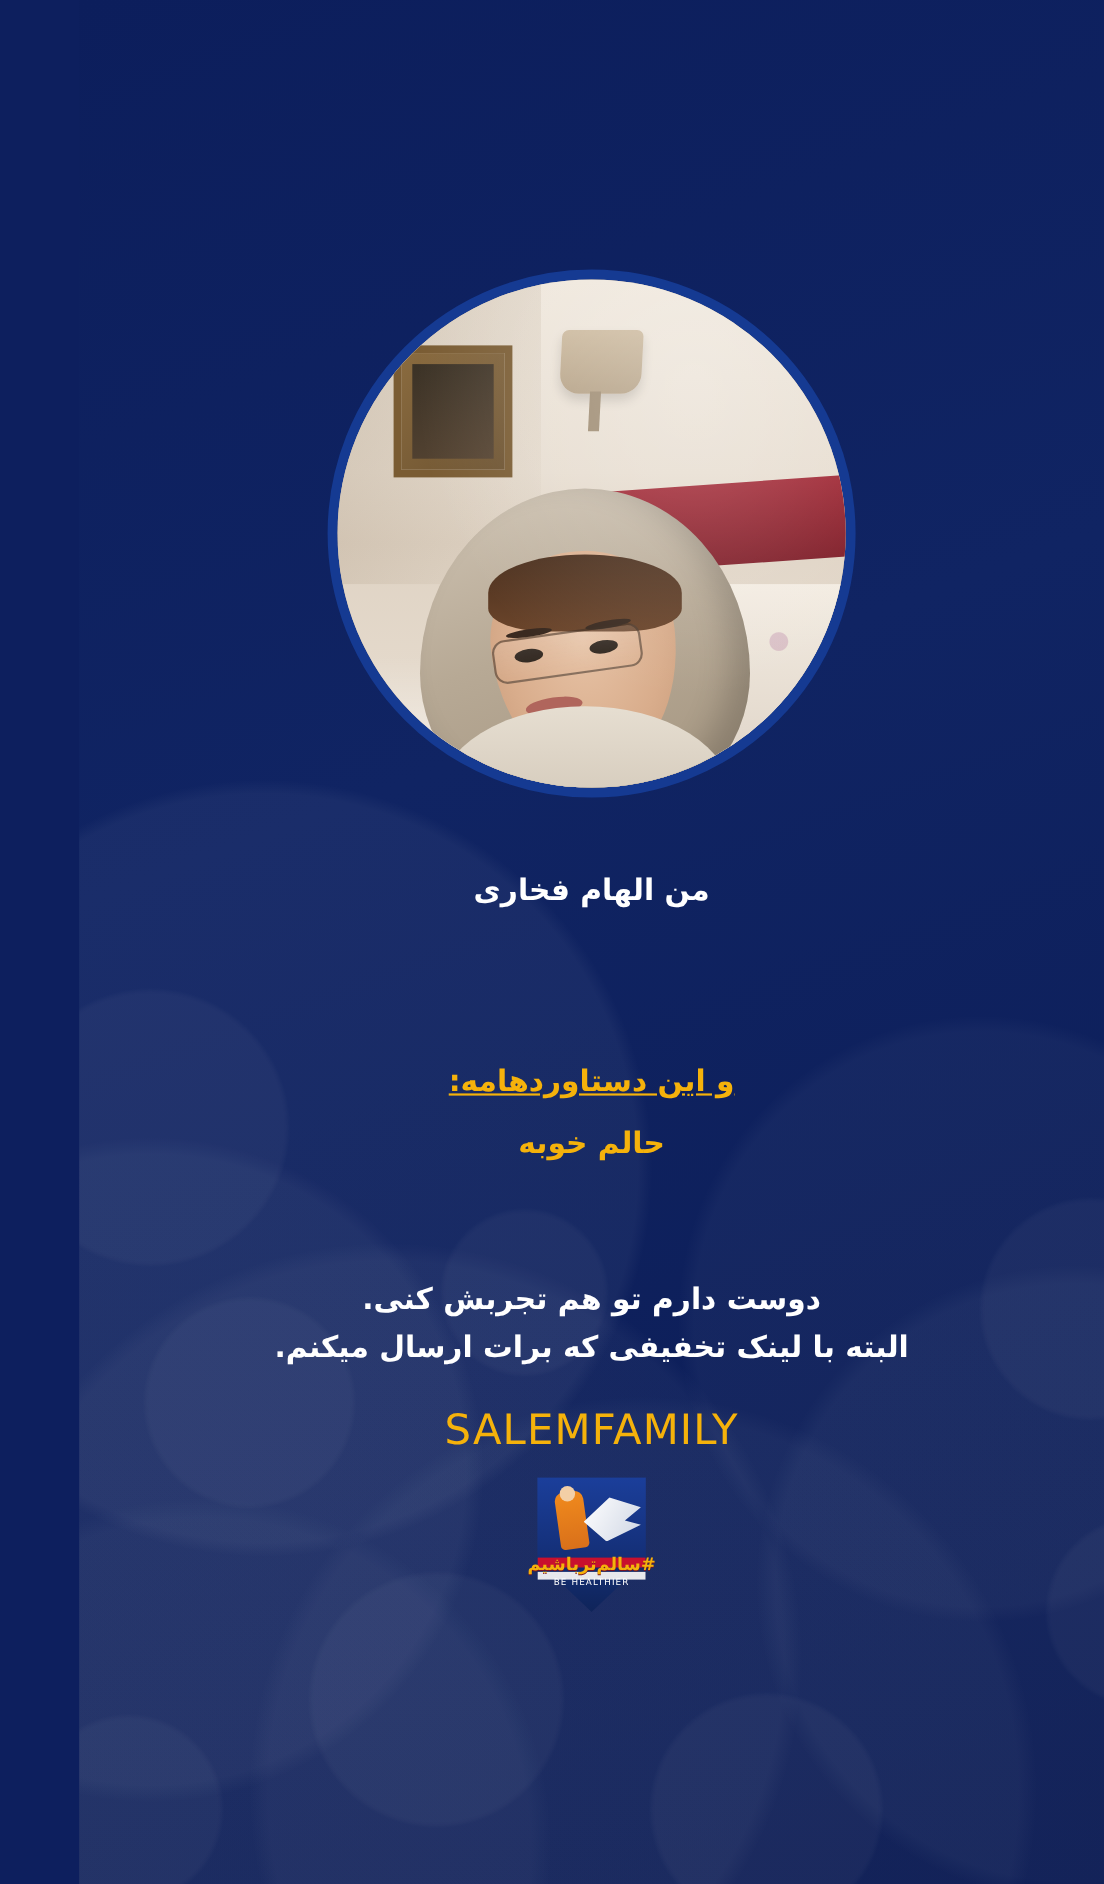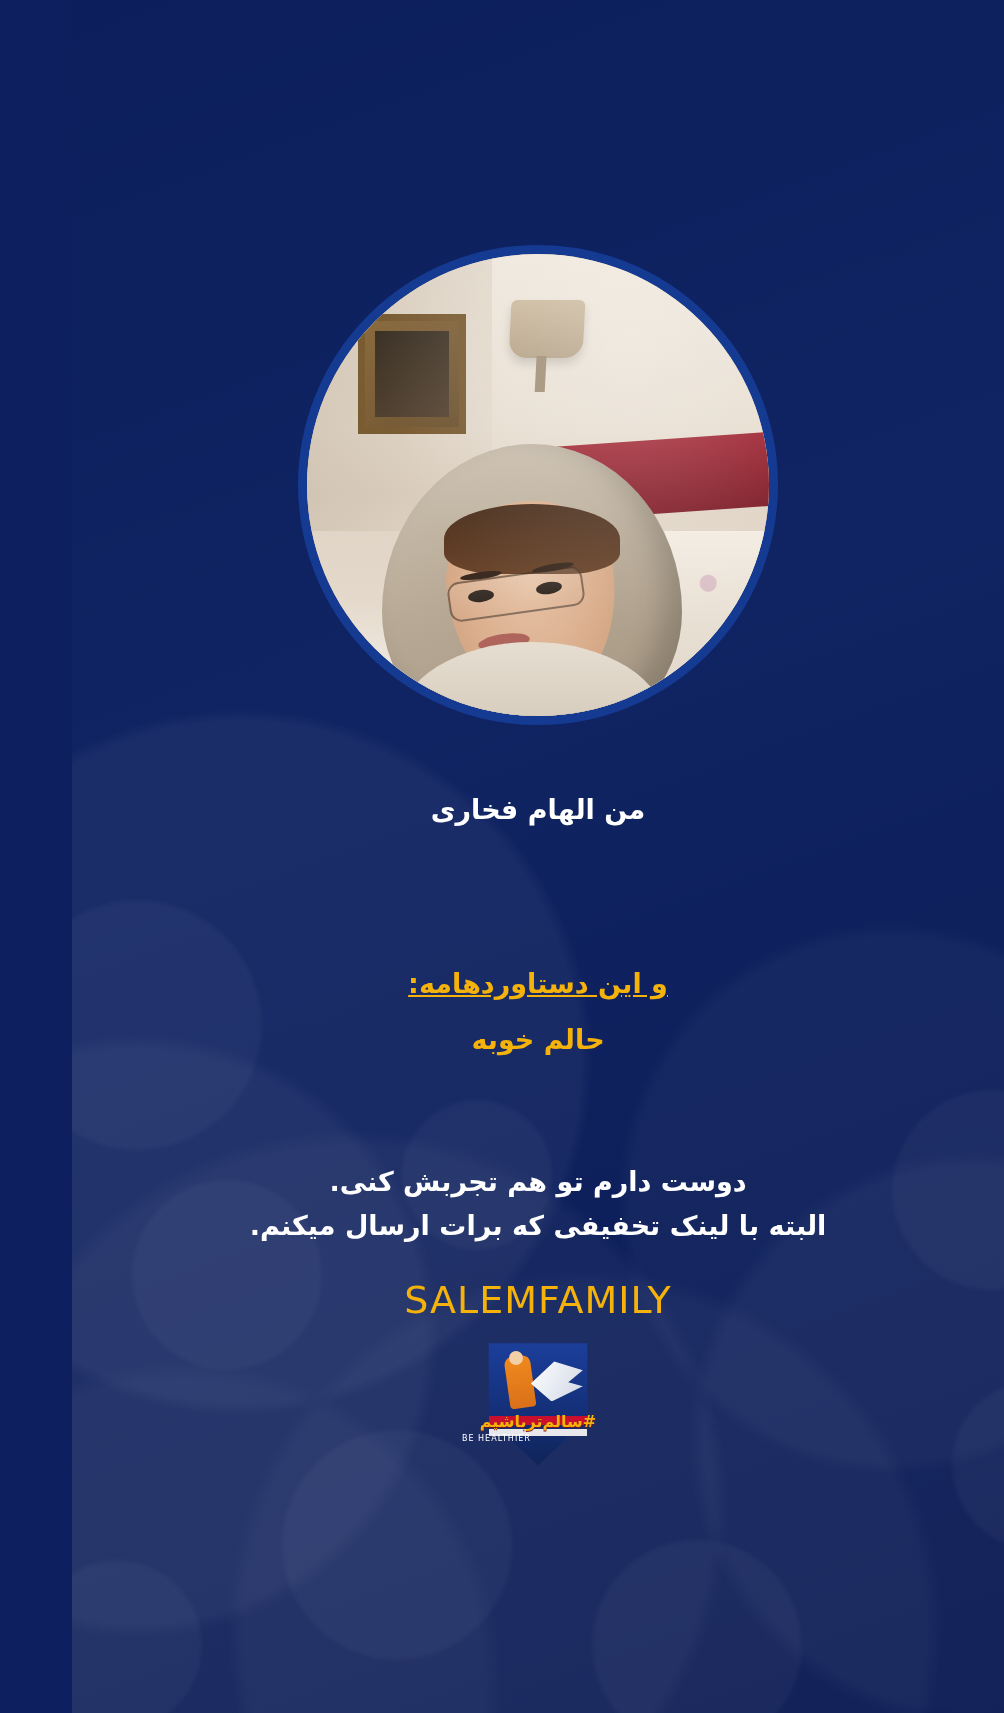--- a/index.html
+++ b/index.html
@@ -285,21 +285,21 @@
     text-align: center;
     color: #f5b20b;
     font-size: 16px;
     font-weight: 700;
     text-shadow: 0 1px 0 #7a1220;
   }
   .logo-sub {
     position: absolute;
     left: -20px; right: -20px;
     top: 96px;
-    text-align: left;
+    text-align: center;
     color: #ffffff;
     font-size: 8px;
     letter-spacing: 1px;
     direction: ltr;
   }
 </style>
 </head>
 <body>
 
 <div class="poster">

